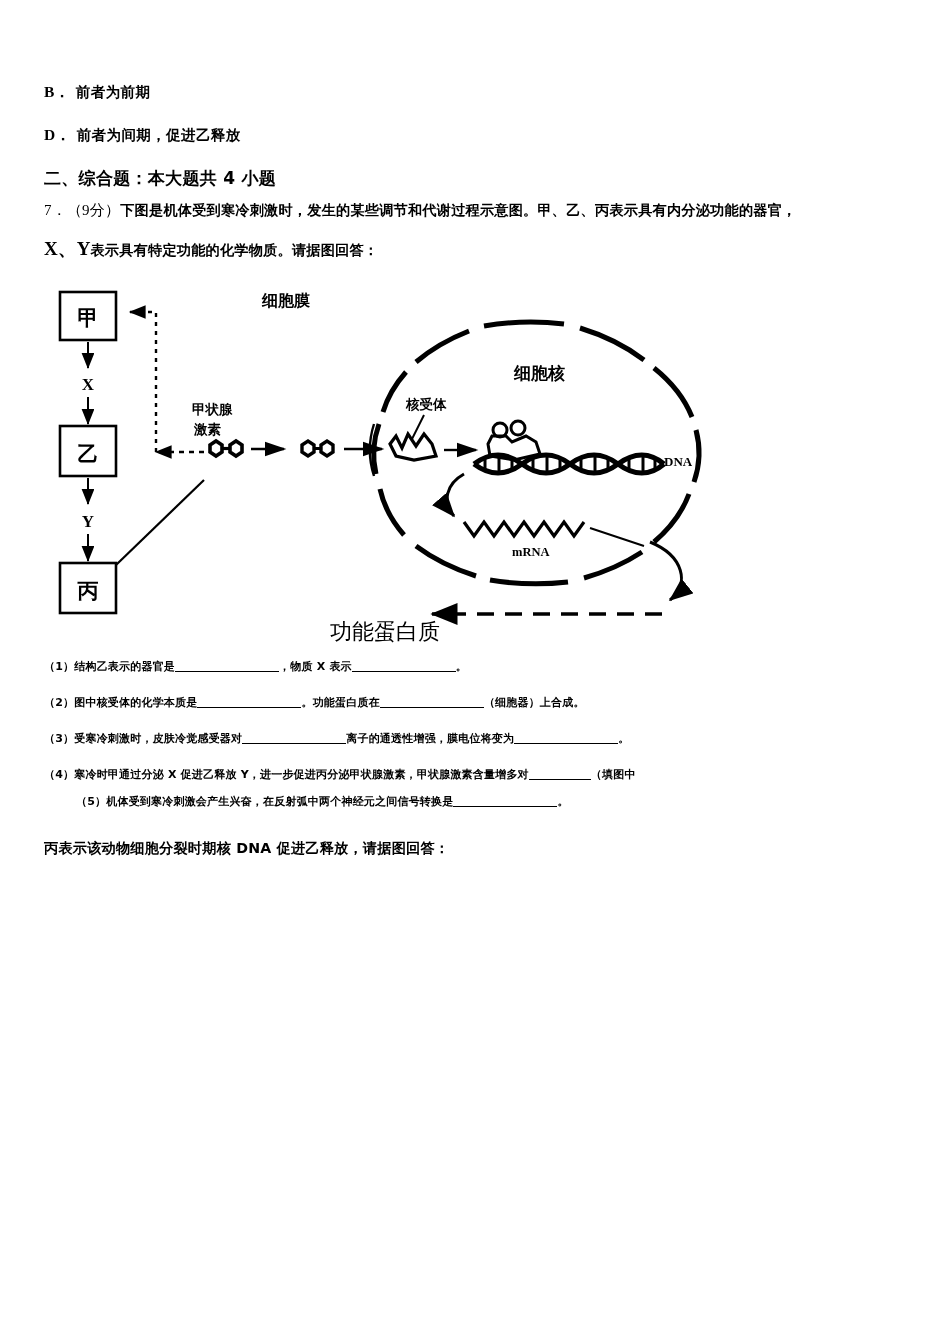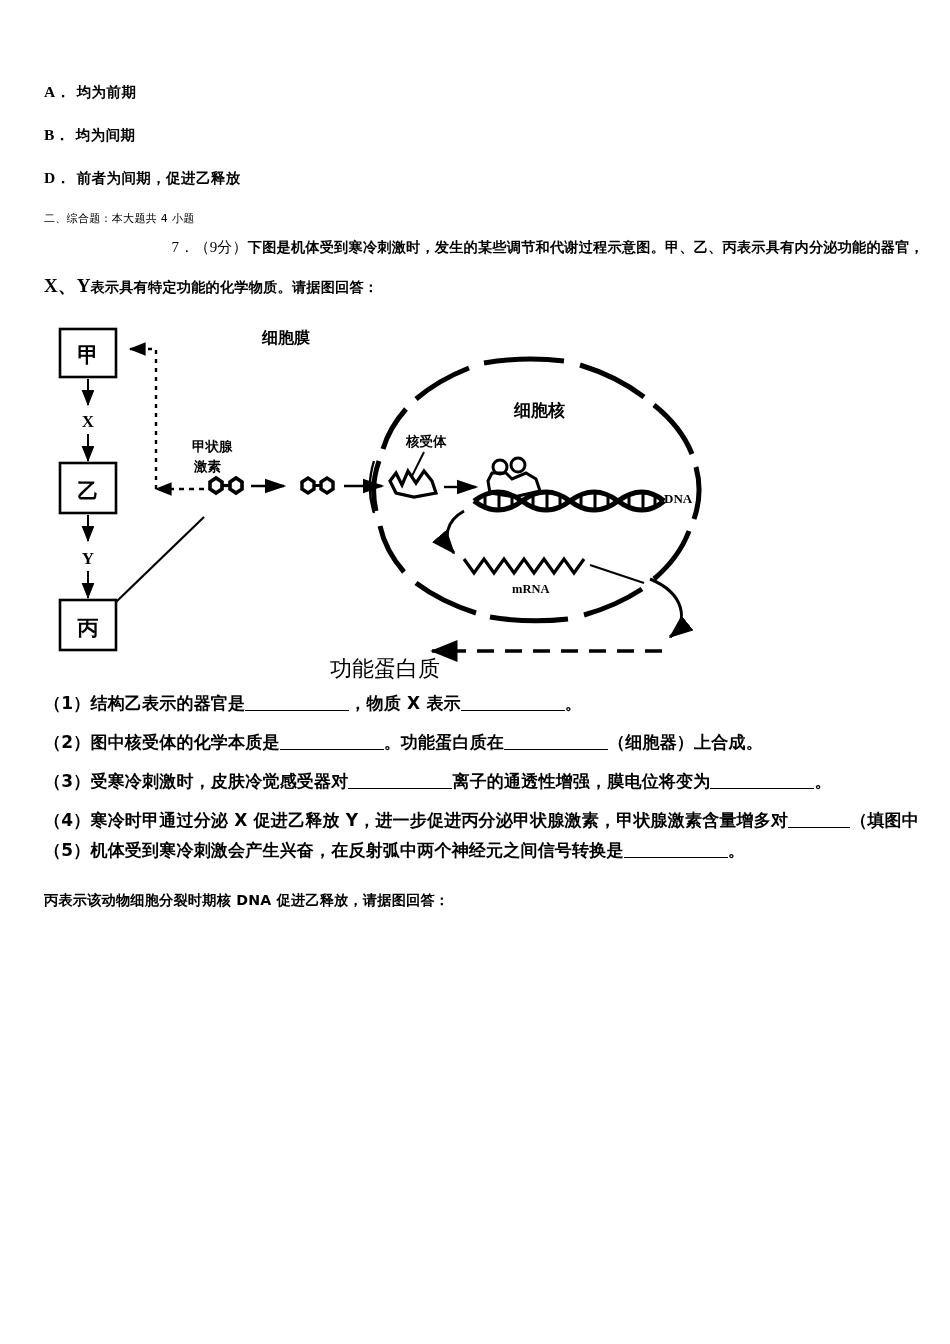--- a/index.html
+++ b/index.html
@@ -45,38 +45,38 @@
     font-weight: bold;
     font-family: "DejaVu Sans", sans-serif;
     font-size: 14.5px;
     margin-left: 6px;
     letter-spacing: 0.4px;
   }
 
   
   .section-head {
     font-family: "DejaVu Sans", sans-serif;
-    font-weight: normal;
-    font-size: 11px;
+    font-weight: bold;
+    font-size: 17px;
     line-height: 1;
     margin: 0 0 16px 0;
     letter-spacing: 0.3px;
   }
 
   
   .qline {
     font-family: "DejaVu Sans", sans-serif;
     font-weight: bold;
     font-size: 14.2px;
     line-height: 1;
     letter-spacing: 0.2px;
     white-space: nowrap;
     margin: 0 0 26px 0;
   }
-  .qline.wrap2 { margin-bottom: 21px; text-align: right; }
+  .qline.wrap2 { margin-bottom: 21px; }
   .qnum {
     font-family: "Liberation Serif", serif;
     font-weight: normal;
     font-size: 15px;
   }
   .paren-num {
     font-family: "DejaVu Sans", sans-serif;
     font-weight: bold;
   }
   .latin {
@@ -93,21 +93,21 @@
     vertical-align: -2px;
     height: 13px;
   }
   .b-sm { width: 62px; }
   .b-lg { width: 104px; }
 
   
   .subq {
     font-family: "DejaVu Sans", sans-serif;
     font-weight: bold;
-    font-size: 17px;
+    font-size: 11px;
     line-height: 1;
     letter-spacing: 0.2px;
     margin: 0 0 22px 0;
     white-space: nowrap;
   }
 
   
   .figure {
     position: relative;
     width: 880px;
@@ -120,24 +120,21 @@
     font-weight: bold;
   }
 </style>
 </head>
 <body>
 
 <div class="page">
   <div class="content">
 
     <div class="choice">
-      <span class="lbl">A</span><span class="dot">．</span><span class="txt">均为前期</span>
-    </div>
-    <div class="choice">
-      <span class="lbl">B</span><span class="dot">．</span><span class="txt">均为间期</span>
+      <span class="lbl">B</span><span class="dot">．</span><span class="txt">前者为前期</span>
     </div>
     <div class="choice">
       <span class="lbl">D</span><span class="dot">．</span><span class="txt">前者为间期，促进乙释放</span>
     </div>
 
     <div class="section-head">二、综合题：本大题共 4 小题</div>
 
     <div class="qline wrap2">
       <span class="qnum">7．</span><span class="qnum">（9分）</span><span>下图是机体受到寒冷刺激时，发生的某些调节和代谢过程示意图。甲、乙、丙表示具有内分泌功能的器官，</span>
     </div>
@@ -286,21 +283,21 @@
     </div>
 
     <div class="subq">
       <span class="paren-num">（3）</span><span>受寒冷刺激时，皮肤冷觉感受器对</span><span class="blank b-lg"></span><span>离子的通透性增强，膜电位将变为</span><span class="blank b-lg"></span><span>。</span>
     </div>
 
     <div class="subq" style="margin-bottom:13px;">
       <span class="paren-num">（4）</span><span>寒冷时甲通过分泌 X 促进乙释放 Y，进一步促进丙分泌甲状腺激素，甲状腺激素含量增多对</span><span class="blank b-sm"></span><span>（填图中</span>
     </div>
 
-    <div class="subq" style="margin-bottom:34px;">
+    <div class="subq" style="margin-bottom:34px;margin-left:32px;">
       <span class="paren-num">（5）</span><span>机体受到寒冷刺激会产生兴奋，在反射弧中两个神经元之间信号转换是</span><span class="blank b-lg"></span><span>。</span>
     </div>
 
     <div class="qline">
       <span>丙表示该动物细胞分裂时期核 DNA 促进乙释放，请据图回答：</span>
     </div>
 
   </div>
 </div>
 

